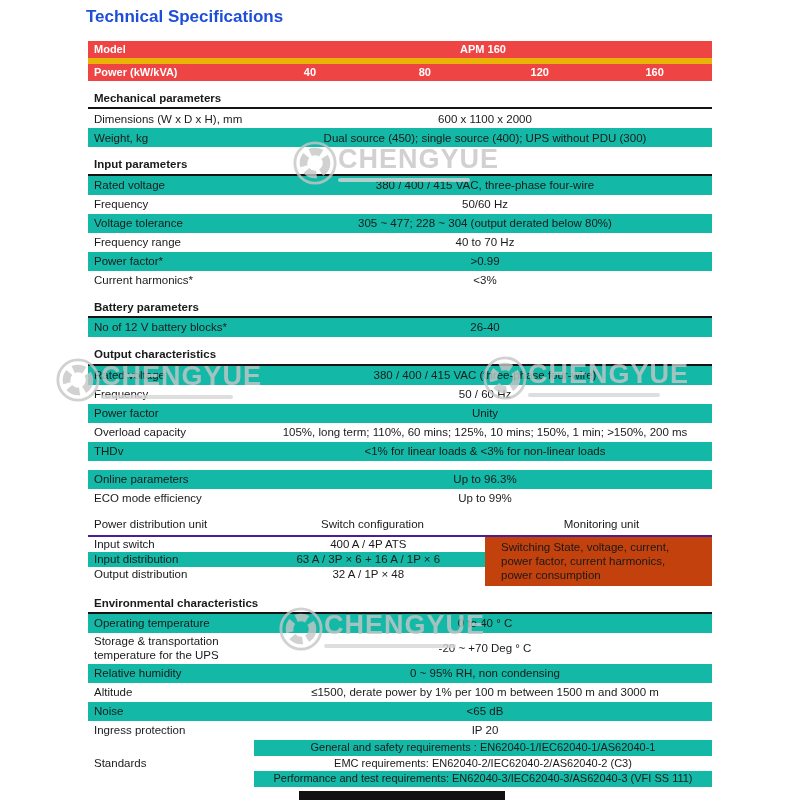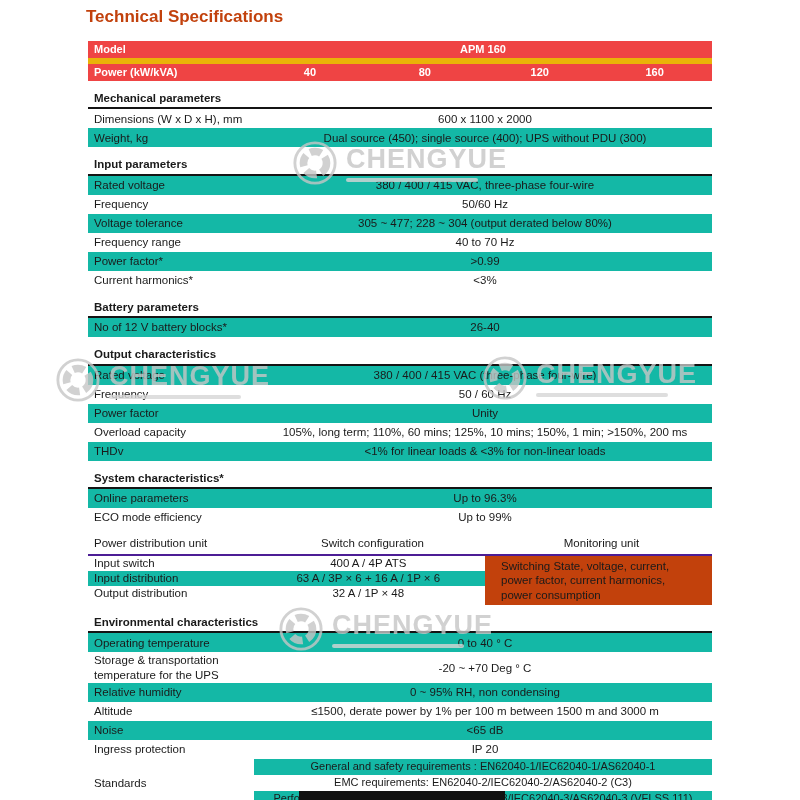--- a/index.html
+++ b/index.html
@@ -1,18 +1,18 @@
 <!DOCTYPE html>
 <html><head>
 <meta charset="utf-8">
 <style>
   html,body{margin:0;padding:0}
   body{width:800px;height:800px;position:relative;overflow:hidden;background:#ffffff;
        font-family:"Liberation Sans",sans-serif;color:#1a1a1a}
-  .title{position:absolute;left:86px;top:7px;font-size:17px;font-weight:bold;color:#c2410c}
+  .title{position:absolute;left:86px;top:7px;font-size:17px;font-weight:bold;color:#1d4ed8}
   .spec{position:absolute;left:88px;top:41px;width:624px;font-size:11.5px;line-height:1.25}
 
   
   .hrow{display:flex;align-items:center;background:#ef4444;color:#fff;height:17px;font-size:11px;font-weight:bold}
   .hrow + .hrow{border-top:6px solid #eab308}
   .hlabel{width:160px;padding-left:6px}
   .hvalue{flex:1;text-align:center}
   .pcol{width:116px;text-align:center}
 
   .gap{height:9px}
@@ -35,21 +35,21 @@
   .pdu-mon{flex:1;background:#c2410c;display:flex;align-items:center;justify-content:center;
            text-align:left;padding:3px 16px}
 
   
   .std{display:flex;align-items:stretch}
   .std-label{width:160px;padding-left:6px;display:flex;align-items:center}
   .std-lines{flex:1}
   .std-line{text-align:center;padding:1px 0;font-size:11px}
 
   
-  .wm{position:absolute;display:flex;align-items:center;gap:8px;color:#c6c6c6;opacity:.8;
+  .wm{position:absolute;display:flex;align-items:center;gap:0;color:#c6c6c6;opacity:.8;
       pointer-events:none;z-index:5}
   .wm-logo{width:46px;height:46px;flex:0 0 auto}
   .wm-text{font-size:27px;font-weight:bold;letter-spacing:1px;white-space:nowrap}
   .wm-sub{height:4px;background:#d6d6d6;margin-top:3px;width:82%;border-radius:2px}
   .wm1{left:292px;top:140px}
   .wm2{left:55px;top:357px}
   .wm3{left:482px;top:355px}
   .wm4{left:278px;top:606px}
 
   .footer-bar{position:absolute;left:299px;top:791px;width:206px;height:9px;background:#111}
@@ -135,21 +135,20 @@
   <div class="row">
     <div class="rlabel">Overload capacity</div>
     <div class="rvalue">105%, long term; 110%, 60 mins; 125%, 10 mins; 150%, 1 min; &gt;150%, 200 ms</div>
   </div>
   <div class="row alt">
     <div class="rlabel">THDv</div>
     <div class="rvalue">&lt;1% for linear loads &amp; &lt;3% for non-linear loads</div>
   </div>
 
   <div class="gap"></div>
-  <div class="shead">System characteristics*</div>
   <div class="row alt">
     <div class="rlabel">Online parameters</div>
     <div class="rvalue">Up to 96.3%</div>
   </div>
   <div class="row">
     <div class="rlabel">ECO mode efficiency</div>
     <div class="rvalue">Up to 99%</div>
   </div>
 
   <div class="gap"></div>

